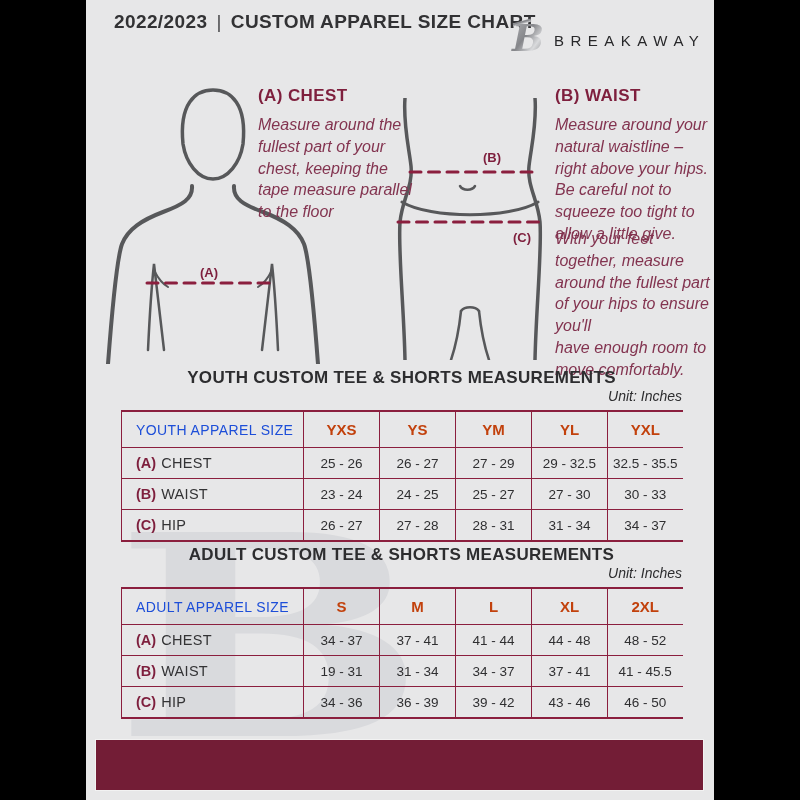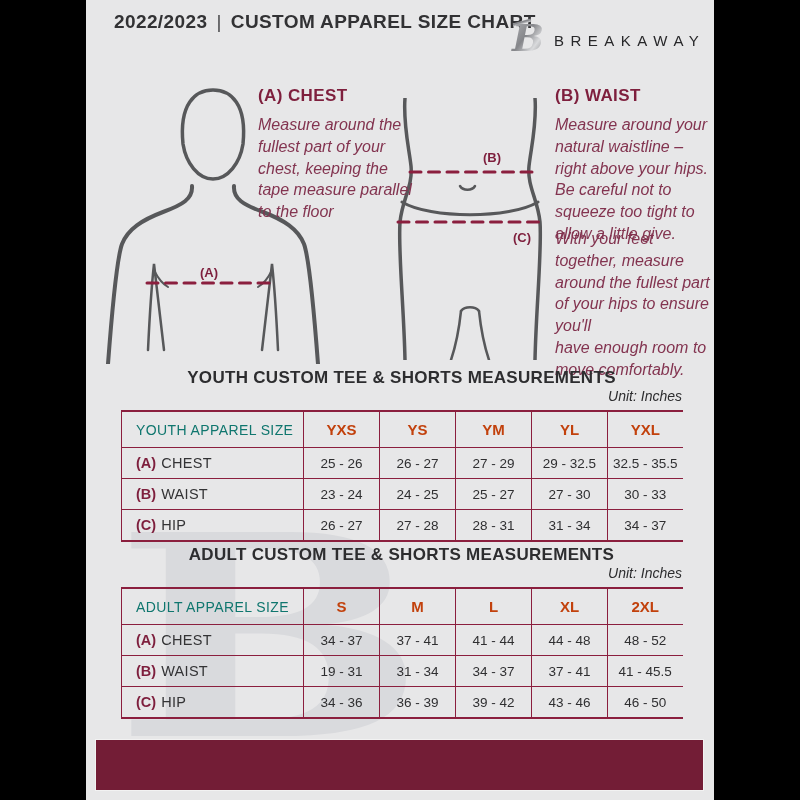--- a/index.html
+++ b/index.html
@@ -57,21 +57,21 @@
     border-collapse:collapse;table-layout:fixed;width:561px;background:transparent;
     border-top:2px solid #8b1f3e;border-bottom:2px solid #8b1f3e;border-left:1.5px solid #8b1f3e;
   }
   .size-table th,.size-table td{
     border-left:1.5px solid #8b1f3e;border-top:1.5px solid #8b1f3e;
     padding:0;background:transparent;vertical-align:middle;
   }
   .size-table th:first-child,.size-table td:first-child{border-left:none;}
   .size-table thead th{height:35px;font-size:15px;font-weight:bold;color:#c2410c;text-align:center;}
   .size-table thead th.label-h{
-    font-weight:normal;font-size:14px;letter-spacing:.4px;color:#0f766e;
+    font-weight:normal;font-size:14px;letter-spacing:.4px;color:#1d4ed8;
     text-align:left;padding-left:14px;margin-top:12px;
   }
   .size-table tbody td{height:30px;font-size:13.5px;color:#2f2f31;text-align:center;}
   .size-table tbody td.rowlabel{text-align:left;padding-left:14px;font-size:14.5px;}
   .size-table .mk{font-weight:bold;color:#7e1f3d;margin-right:5px;}
   .size-table .rl{color:#333335;letter-spacing:.3px;}
   
   .footer-bar{
     left:10px;top:740px;width:607px;height:50px;background:#731d36;
     outline:1px solid rgba(255,255,255,.45);

